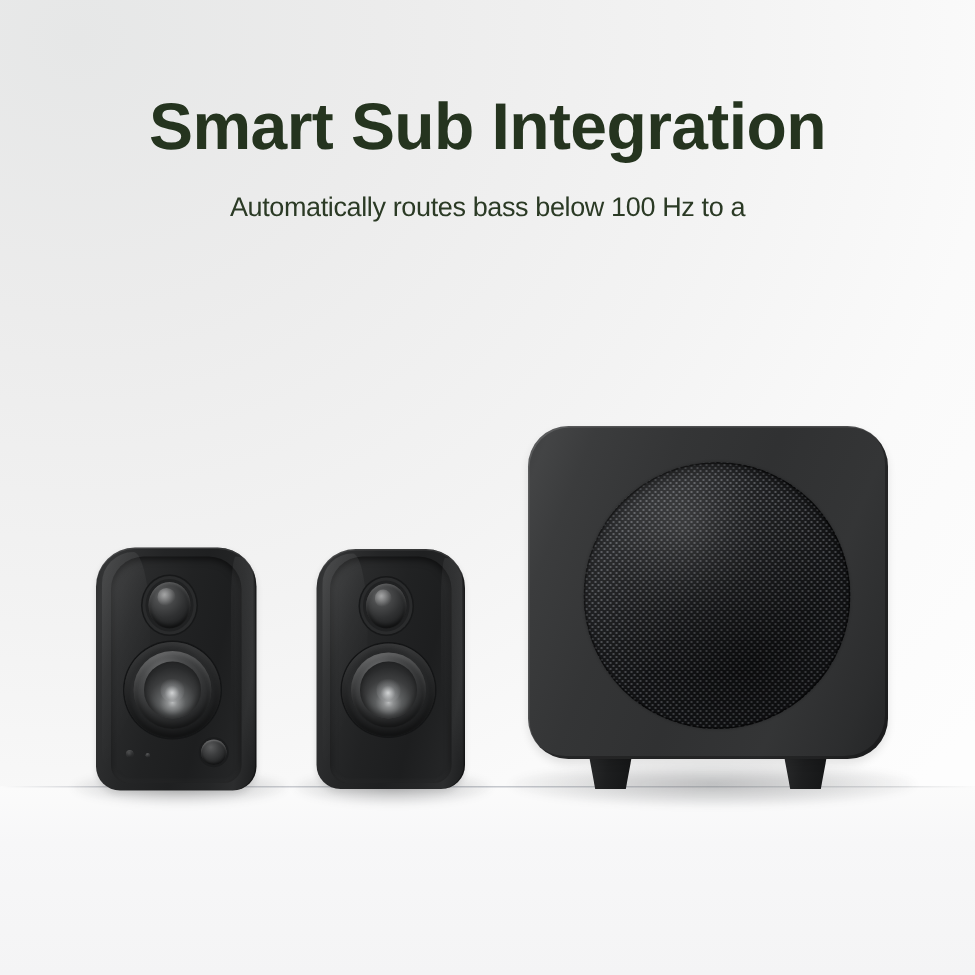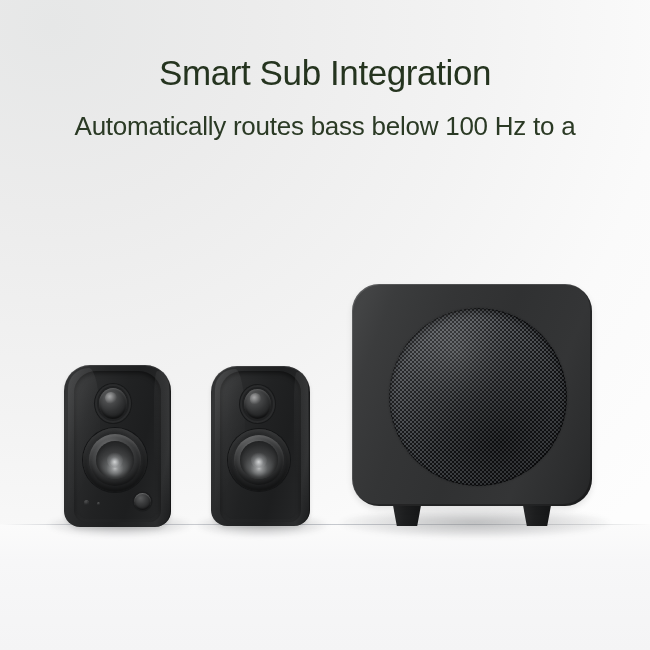--- a/index.html
+++ b/index.html
@@ -49,30 +49,30 @@
   .text-block {
     position: absolute;
     left: 0;
     right: 0;
     top: 52px;
     text-align: center;
     padding: 0 18px;
     box-sizing: border-box;
   }
   .headline {
-    margin: 0;
-    font-size: 35px;
+    margin: 12px;
+    font-size: 44px;
     line-height: 42px;
-    font-weight: 400;
+    font-weight: 700;
     letter-spacing: -0.4px;
     color: #25341f;
   }
   .subhead {
     margin: 16px 0 0 0;
-    font-size: 26px;
+    font-size: 18px;
     line-height: 33px;
     font-weight: 400;
     letter-spacing: -0.25px;
     color: #2b3a25;
   }
   .subhead .ln { display: block; }
 
   
   .monitor {
     position: absolute;

